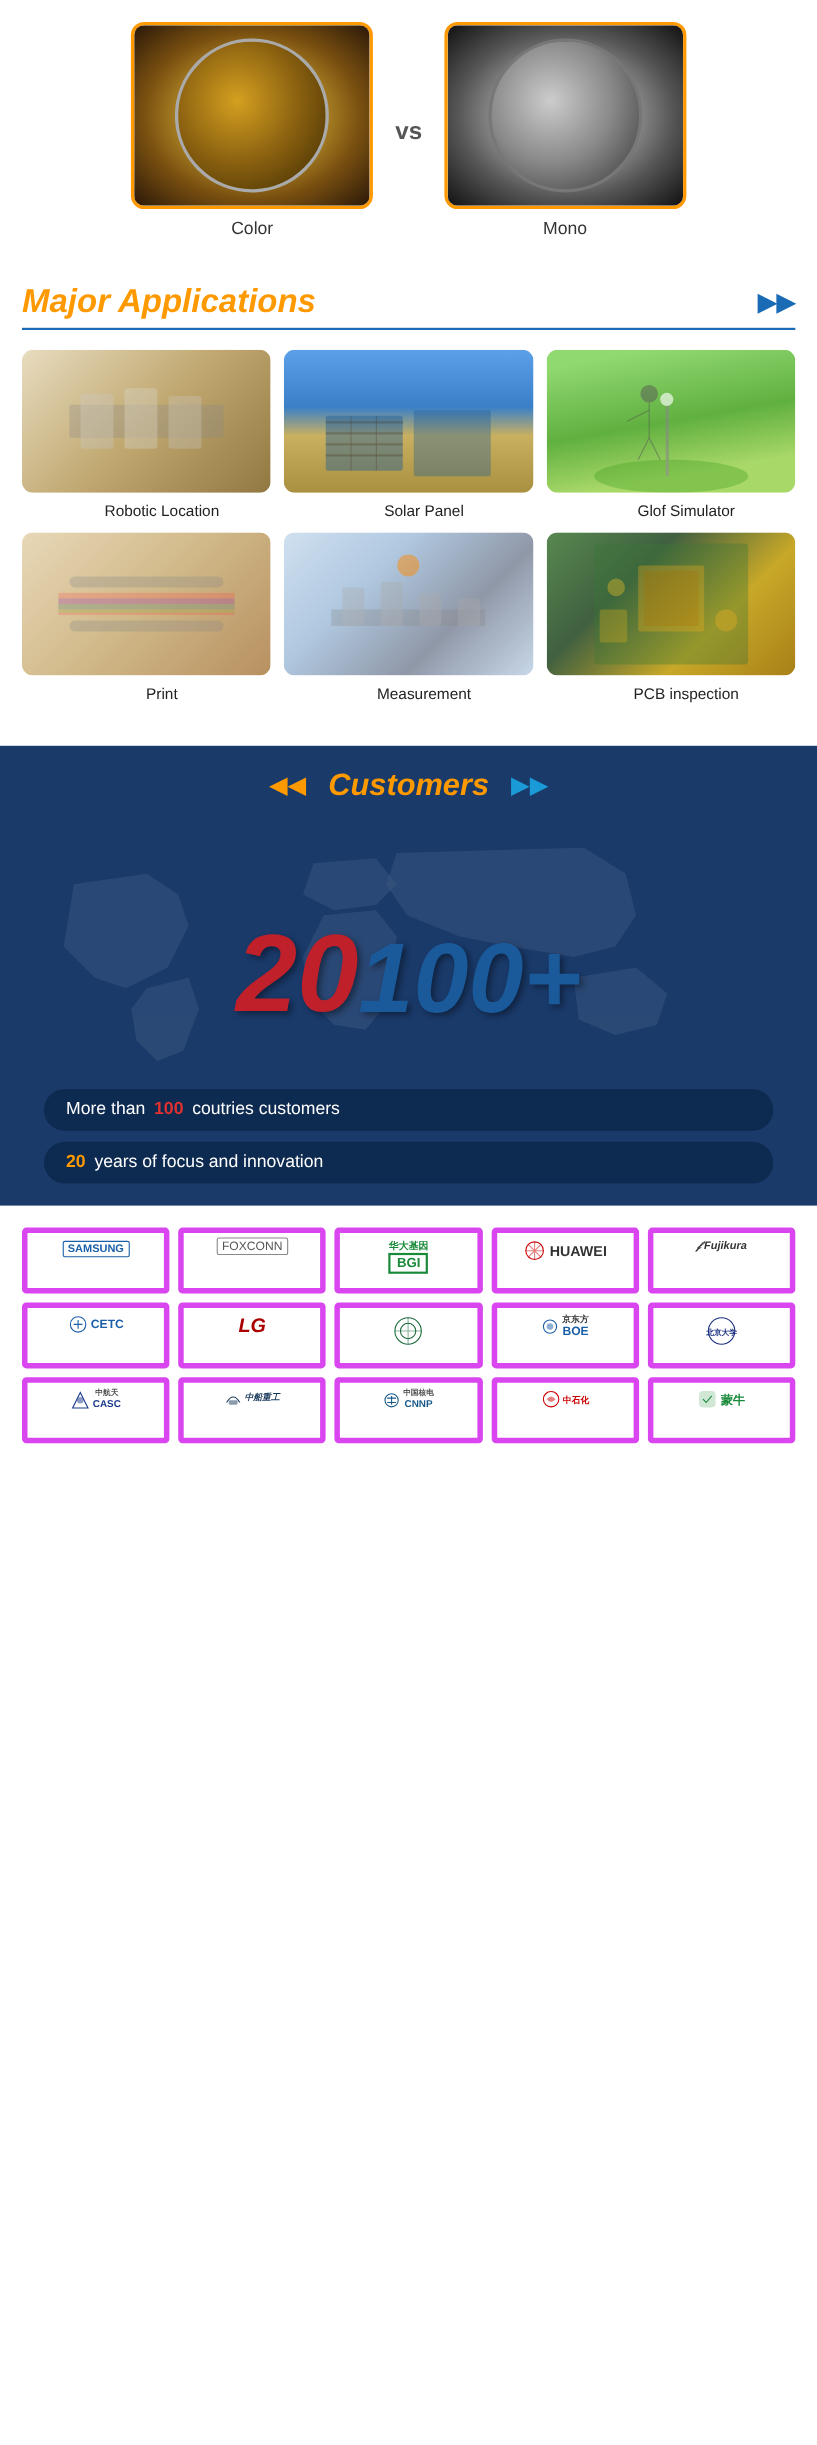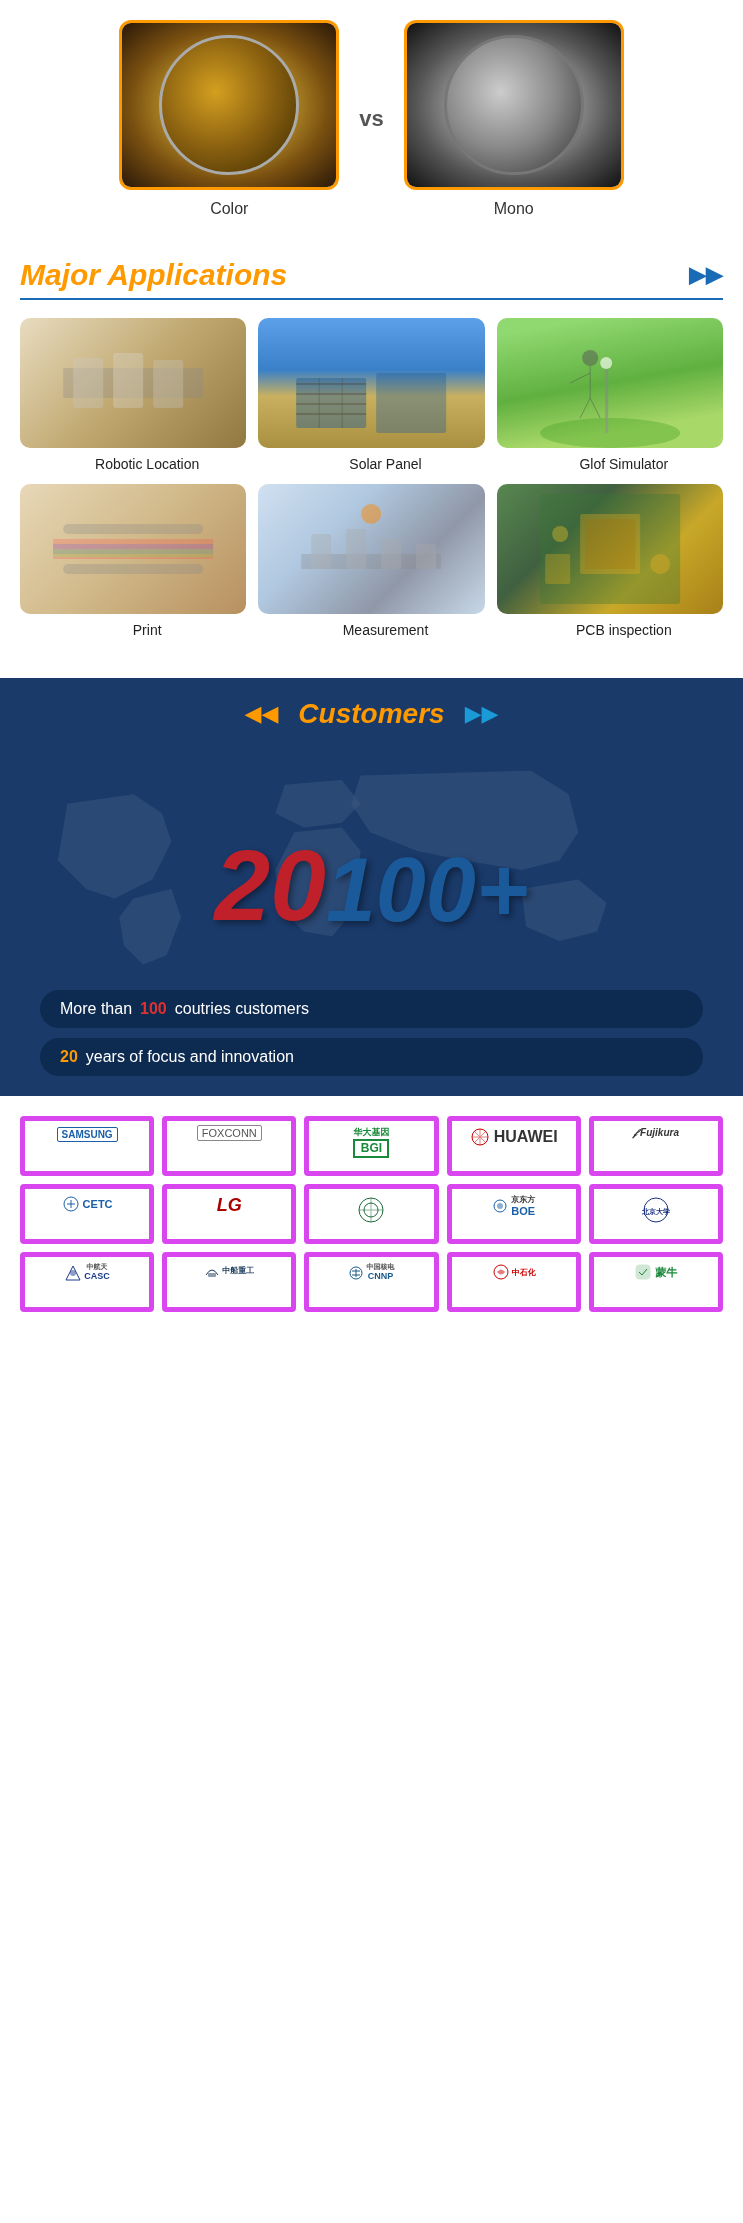--- a/index.html
+++ b/index.html
@@ -248,21 +248,21 @@
     .logo-foxconn { color: #444; font-size: 11px; }
     .logo-bgi { color: #1a8a3a; font-size: 11px; }
     .logo-huawei { color: #c00; font-size: 12px; }
     .logo-fujikura { color: #333; font-size: 10px; }
     .logo-cetc { color: #1a5fa8; font-size: 10px; }
     .logo-lg { color: #a00; font-size: 14px; font-weight: 900; }
     .logo-corp { color: #1a6a3a; font-size: 9px; }
     .logo-boe { color: #1a5fa8; font-size: 12px; }
     .logo-beihang { color: #1a3080; font-size: 9px; }
     .logo-casc { color: #1a3a8a; font-size: 9px; }
-    .logo-csic { color: #1a3a5a; font-size: 9px; }
+    .logo-csic { color: #1a3a5a; font-size: 9px; font-style: italic; }
     .logo-cnnp { color: #1a5a8a; font-size: 9px; }
     .logo-sinopec { color: #c00; font-size: 9px; }
     .logo-mengniu { color: #1a8a3a; font-size: 9px; }
 
     .logos-row {
       display: grid;
       grid-template-columns: repeat(5, 1fr);
       gap: 8px;
       margin-bottom: 8px;
     }
@@ -506,21 +506,21 @@
         <div style="font-size:12px; color:#1a8a3a; font-weight:bold; border:2px solid #1a8a3a; padding:0 4px;">BGI</div>
       </div>
     </div>
     <div class="logo-cell">
       <div class="logo-text logo-huawei">
         <div style="display:flex; align-items:center; gap:4px;">
           <svg width="20" height="20" viewBox="0 0 20 20">
               <circle cx="10" cy="10" r="8" fill="none" stroke="#c00" strokewidth="1.5"></circle>
               <path d="M10,2 L10,18 M2,10 L18,10 M4,4 L16,16 M16,4 L4,16" stroke="#c00" strokewidth="1" opacity="0.5"></path>
             </svg>
-          <span style="font-size:16px; color:#333; font-weight:bold;">HUAWEI</span>
+          <span style="font-size:13px; color:#333; font-weight:bold;">HUAWEI</span>
         </div>
       </div>
     </div>
     <div class="logo-cell">
       <div class="logo-text logo-fujikura">
         <span style="font-size:10px; color:#333; font-style:italic; font-weight:bold;">𝒻 Fujikura</span>
       </div>
     </div>
   </div>
 

